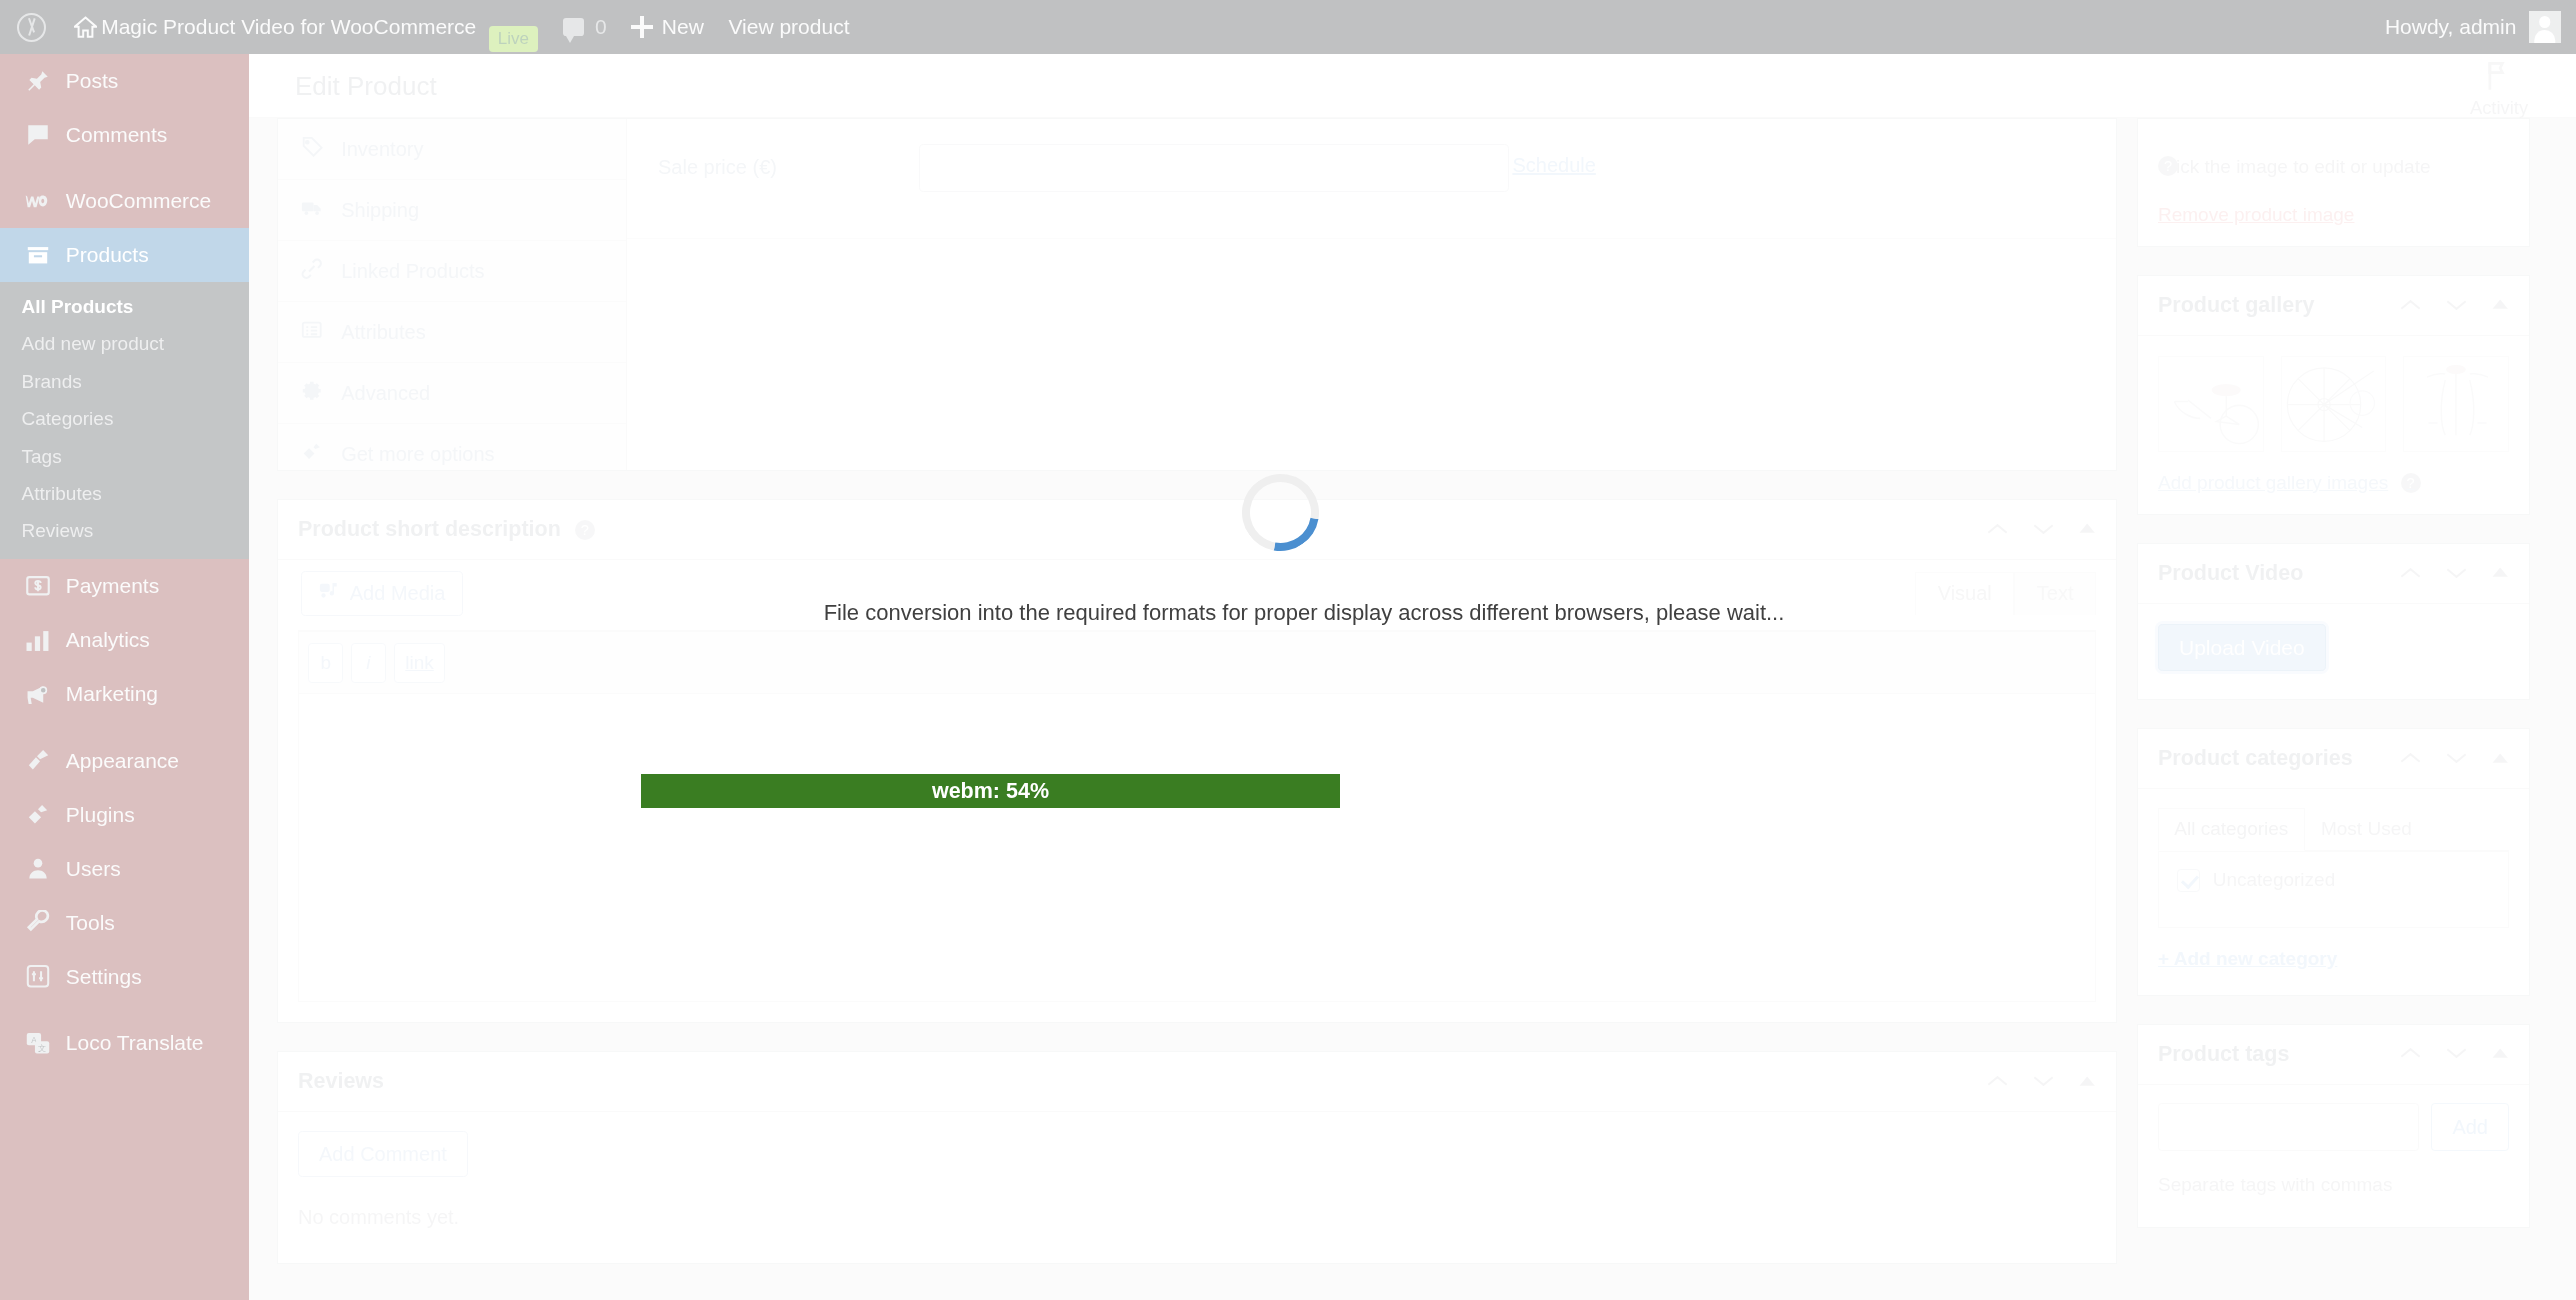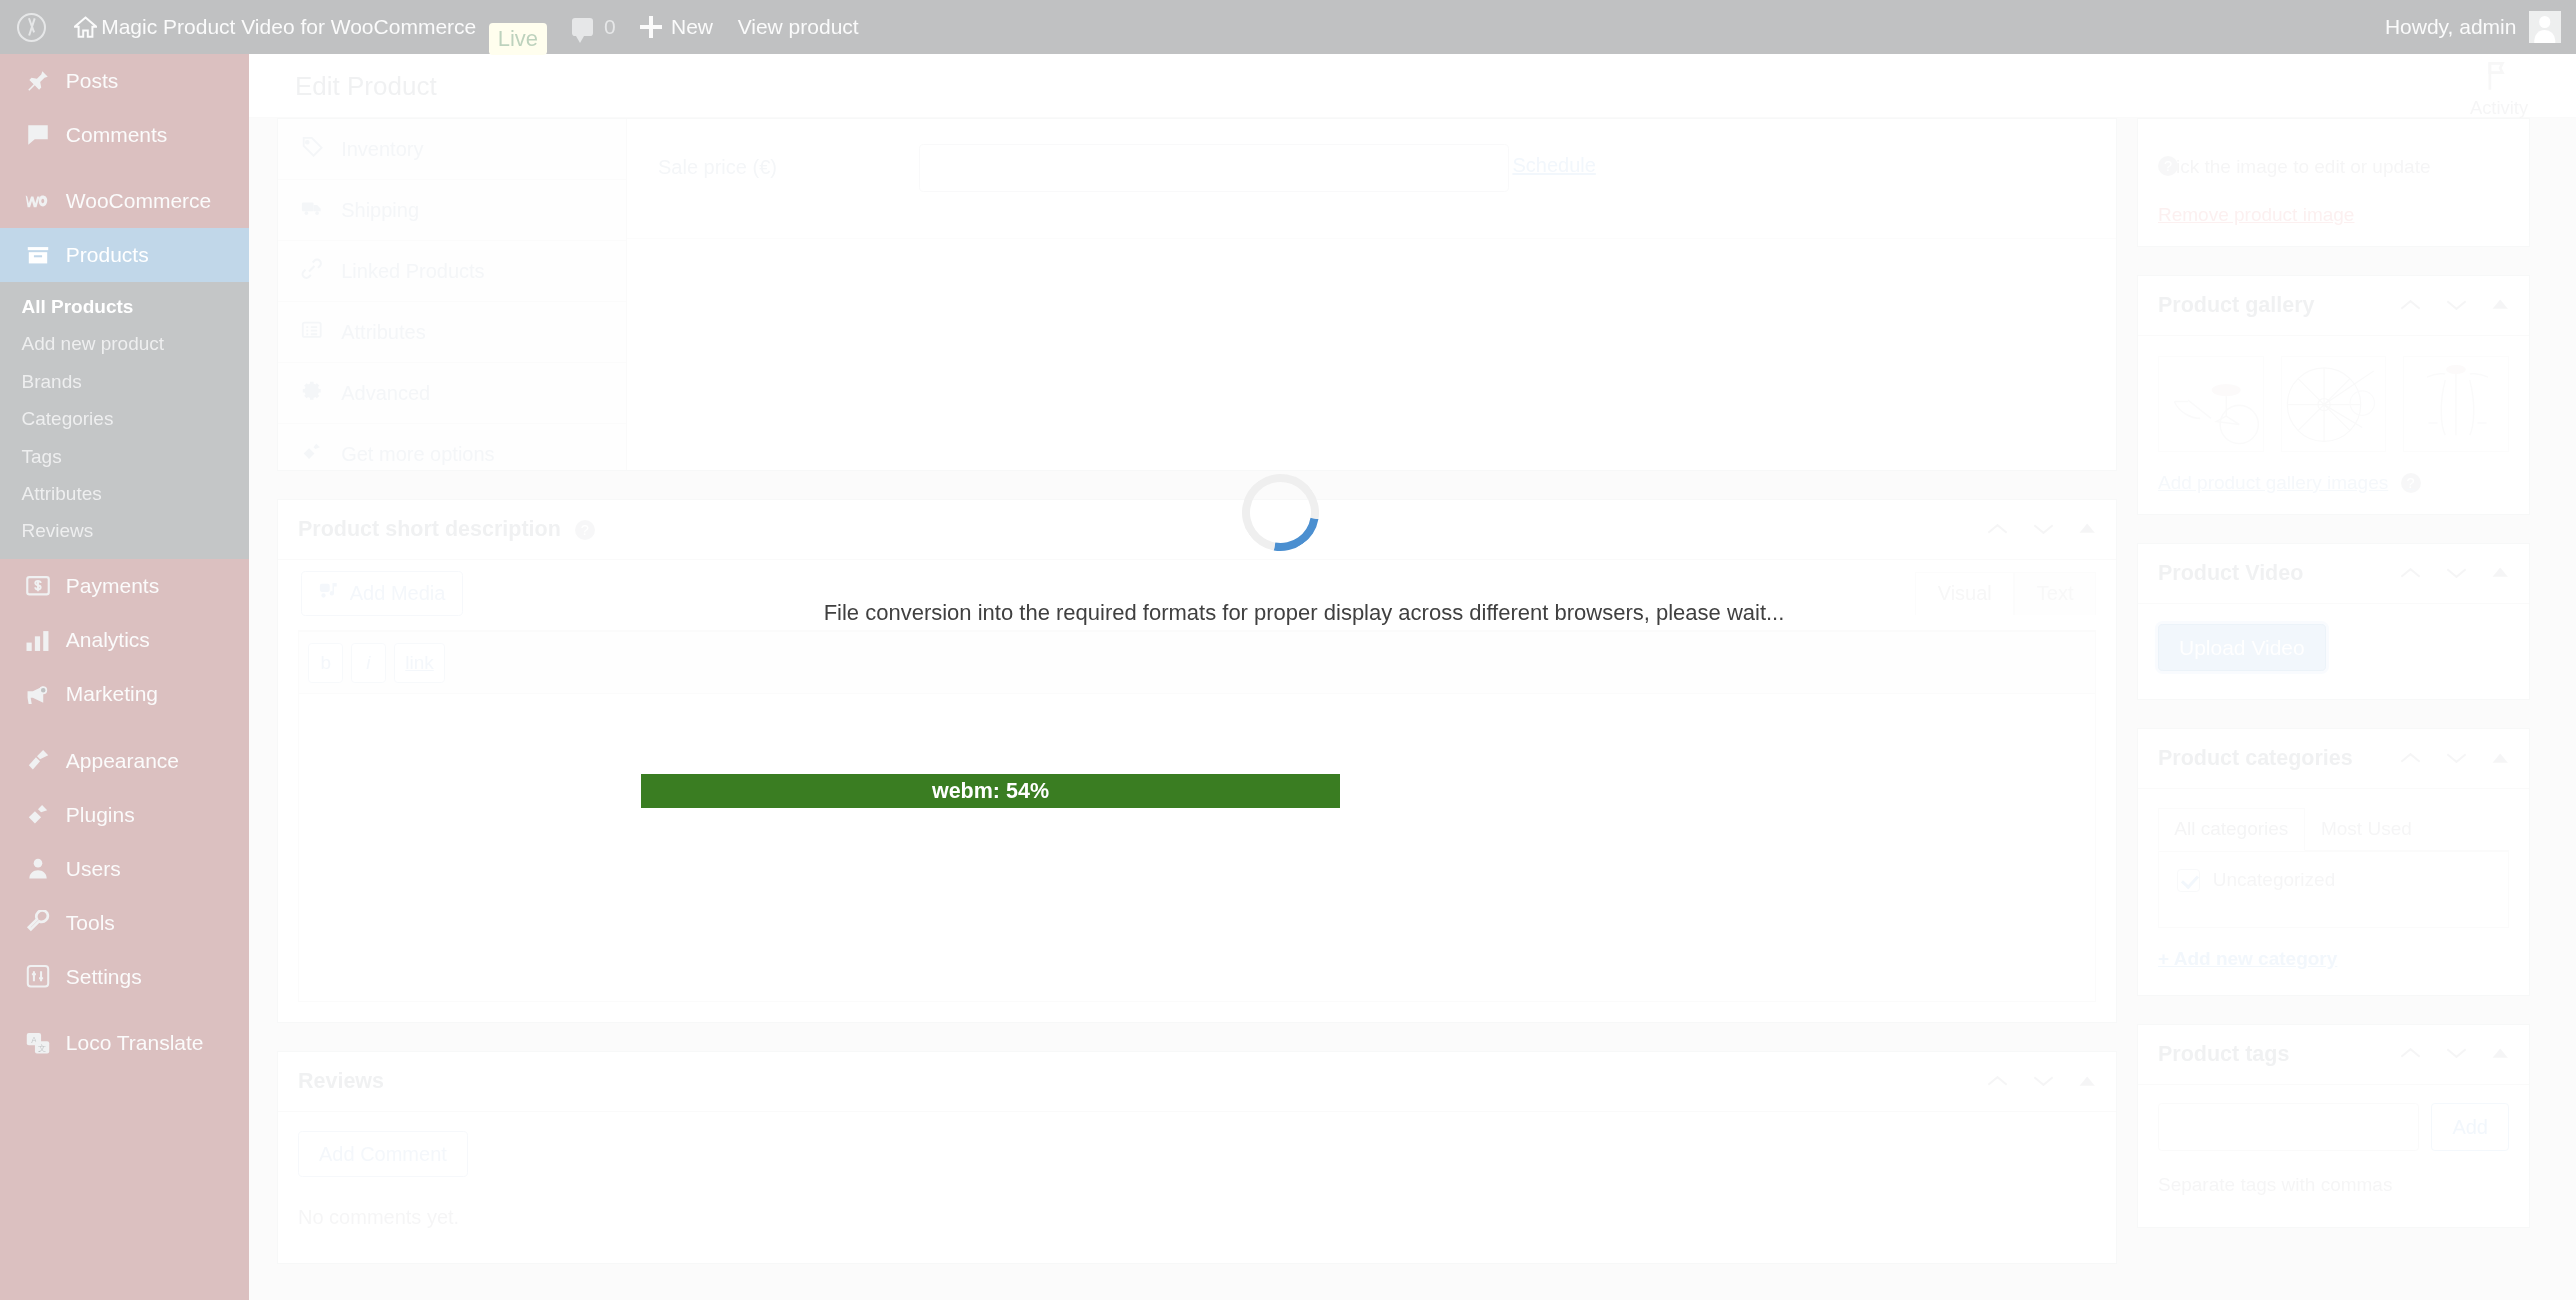--- a/index.html
+++ b/index.html
@@ -35,21 +35,21 @@
   .wp-circle::after {
     content: ""; position: absolute; left: 5.4px; top: 9.2px;
     width: 14.6px; height: 2.3px; background: #a7aaad; transform: rotate(70deg);
   }
   .home-icon {
     width: 23px; height: 21.5px; position: relative; margin-right: 3.1px;
   }
   .home-icon svg { display: block; }
   .site-title { font-size: 21px; margin-left: 1.5px; }
   .live-badge {
-    background: #fef9c3; color: #135e13; font-size: 22px;
+    background: #84cc16; color: #135e13; font-size: 17px;
     padding: 3.1px 9.2px; border-radius: 3.8px; margin-left: 12.3px;
     font-weight: 400;
     margin-top: 24px;
   }
   .comment-bubble { width: 21.5px; height: 18.4px; background: #a7aaad; border-radius: 3.1px; position: relative; }
   .comment-bubble::after {
     content: ""; position: absolute; left: 3.8px; bottom: -7px;
     border-left: 4.6px solid transparent; border-right: 4.6px solid transparent;
     border-top: 7.7px solid #a7aaad;
   }

